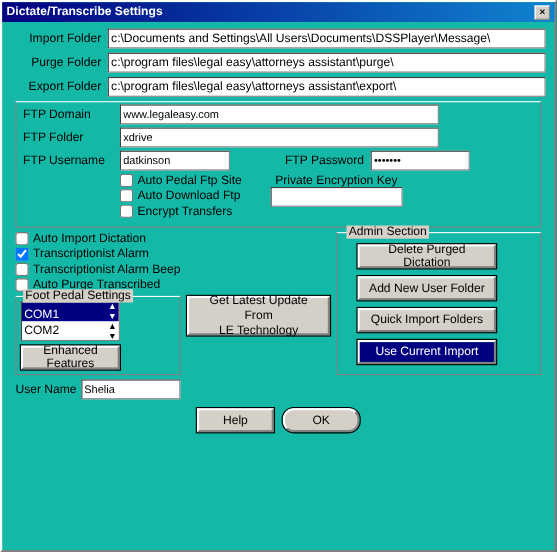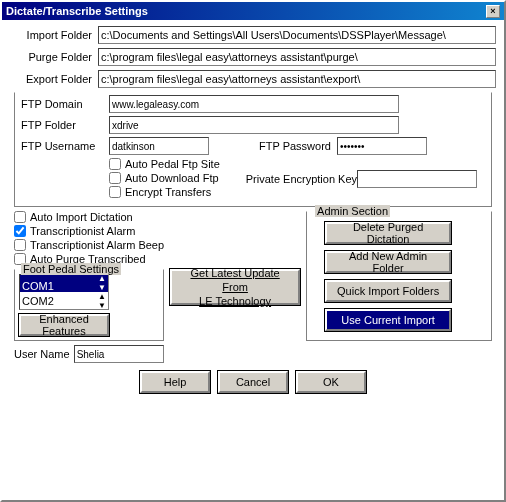--- a/index.html
+++ b/index.html
@@ -7,21 +7,21 @@
       font-family: 'MS Sans Serif', Tahoma, Arial, sans-serif;
       font-size: 11px;
       background: #d4d0c8;
       width: 506px;
       height: 502px;
       overflow: hidden;
     }
     .window {
       width: 506px;
       height: 502px;
-      background: #ffffff;
+      background: #14b8a6;
       border: 2px solid #ffffff;
       border-right-color: #808080;
       border-bottom-color: #808080;
       outline: 1px solid #000;
     }
     .title-bar {
       background: linear-gradient(to right, #000080, #1084d0);
       color: white;
       height: 18px;
       display: flex;
@@ -127,21 +127,20 @@
     }
     .left-section {
       flex: 0 0 auto;
     }
     .middle-section {
       flex: 0 0 auto;
       display: flex;
       flex-direction: column;
       align-items: center;
       justify-content: center;
-      text-decoration: underline;
     }
     .right-section {
       flex: 1;
     }
     .admin-group {
       border: 1px solid #808080;
       border-top-color: #ffffff;
       padding: 4px 6px 6px 6px;
       position: relative;
     }
@@ -306,21 +305,21 @@
               </div>
               <div class="checkbox-row">
                 <input type="checkbox" style="">
                 <span>Auto Download Ftp</span>
               </div>
               <div class="checkbox-row">
                 <input type="checkbox" style="">
                 <span>Encrypt Transfers</span>
               </div>
             </div>
-            <div style="display:flex; align-items:center; gap:0; margin-left:10px;">
+            <div style="display:flex; align-items:center; gap:0; margin-left:10px;flex-direction:column;">
               <span>Private Encryption Key</span>
               <input class="enc-input" type="text" value="" style="">
             </div>
           </div>
         </div>
       </div>
     </div>
 
     <div class="bottom-section">
 
@@ -365,27 +364,26 @@
 
       <div class="middle-section">
         <button class="win-button win-button-wide">Get Latest Update From<br>LE Technology</button>
       </div>
 
       <div class="right-section">
         <div class="admin-group">
           <span class="admin-group-label">Admin Section</span>
           <div style="display:flex; flex-direction:column; gap:4px; margin-top:6px;padding-left:12px;">
             <button class="win-button admin-btn">Delete Purged Dictation</button>
-            <button class="win-button admin-btn">Add  New Admin Folder</button>
+            <button class="win-button admin-btn">Add  New User Folder</button>
             <button class="win-button admin-btn">Quick Import Folders</button>
             <button class="win-button admin-btn use-current-btn">Use Current Import</button>
           </div>
         </div>
       </div>
     </div>
 
     <div class="bottom-buttons">
       <button class="win-button" style="width:70px;">Help</button>
-      <button class="win-button" style="width:70px;">Cancel</button>
-      <button class="win-button" style="width:50px;">OK</button>
+      <button class="win-button" style="width:50px;border-radius:10px;">OK</button>
     </div>
   </div>
 </div>
 
 </body></html>

